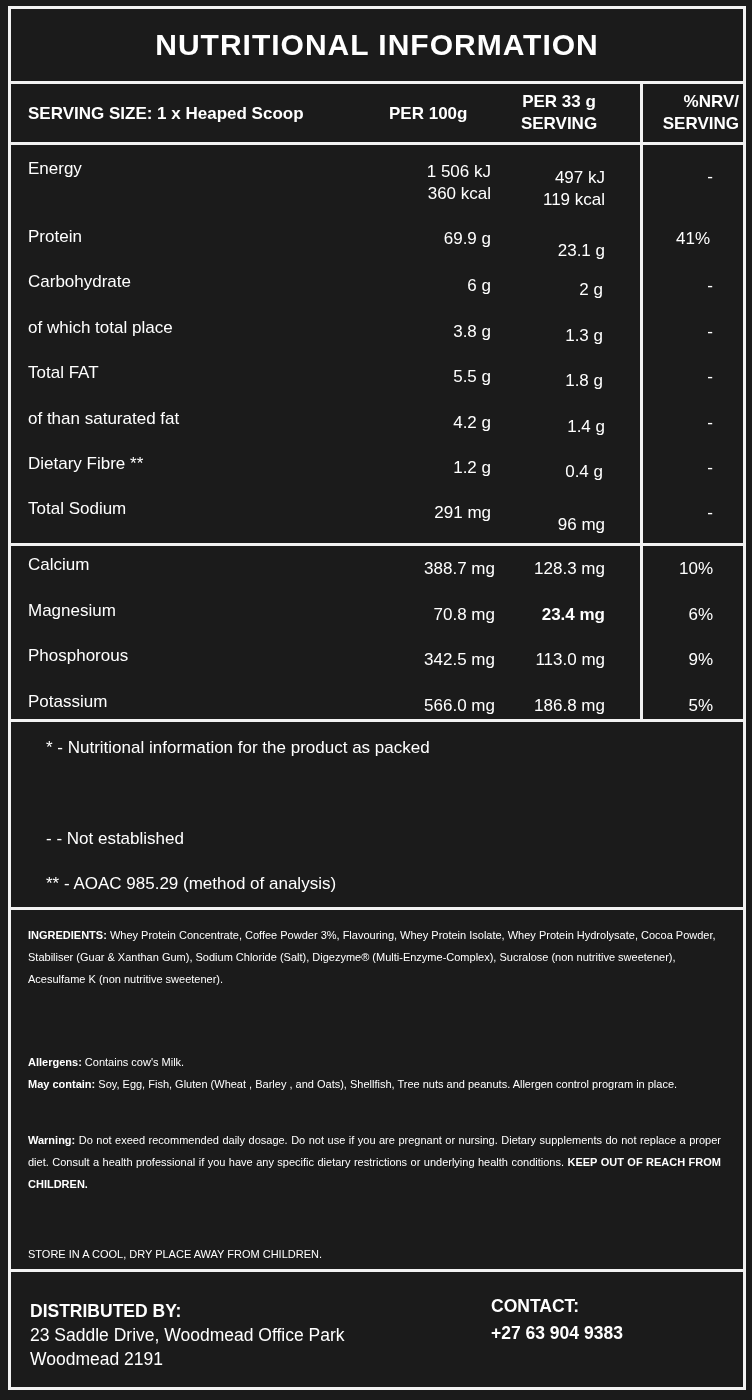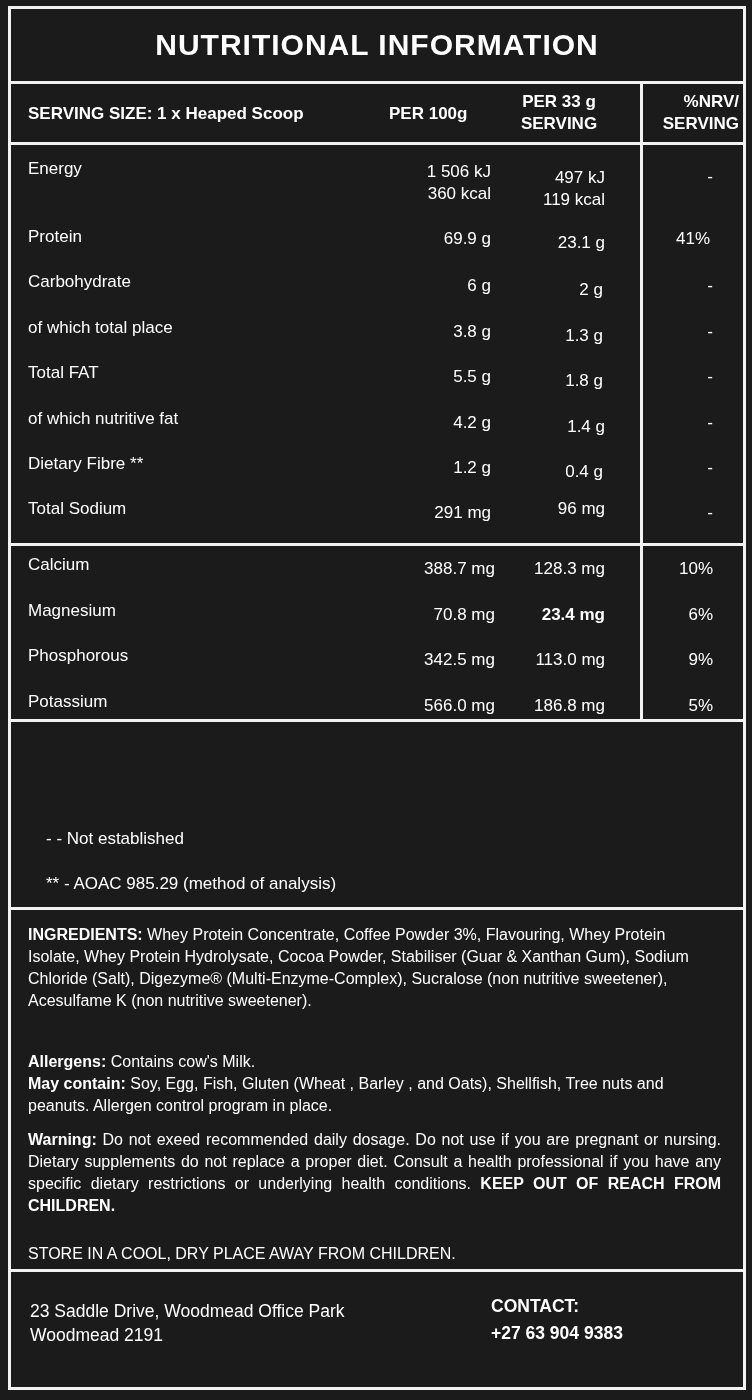--- a/index.html
+++ b/index.html
@@ -34,21 +34,21 @@
   .row .v1 { position: absolute; right: 252px; text-align: right; }
   .row .v2 { position: absolute; right: 138px; text-align: right; }
   .row .v3 { position: absolute; right: 30px; text-align: right; }
   .row .v1 span, .row .v2 span { display: block; }
 
   .foot { font-size: 17px; }
   .foot div { position: absolute; left: 35px; }
 
   .ing {
     position: absolute; left: 17px; right: 22px;
-    font-size: 16px; line-height: 22px;
+    font-size: 11px; line-height: 22px;
   }
   .ing b { font-weight: bold; }
   .justify { text-align: justify; }
 
   .dist { font-size: 17.5px; line-height: 24px; }
   .dist .blk { position: absolute; }
   .dist b { display: block; font-weight: bold; }
   .dist .bold { font-weight: bold; }
 </style>
 </head>
@@ -83,21 +83,21 @@
       </div>
     <div class="v2" style="line-height:22px; top:8px;">
         <span>497 kJ</span>
         <span>119 kcal</span>
       </div>
     <div class="v3" style="top:8px;">-</div>
   </div>
   <div class="row" style="top:218px;">
     <div class="label">Protein</div>
     <div class="v1" style="top:2px;">69.9 g</div>
-    <div class="v2" style="top:6px;text-align:center;">23.1 g</div>
+    <div class="v2" style="top:14px;text-align:center;">23.1 g</div>
     <div class="v3" style="top:2px; right:33px;">41%</div>
   </div>
   <div class="row" style="top:263px;">
     <div class="label">Carbohydrate</div>
     <div class="v1" style="top:4px;">6 g</div>
     <div class="v2" style="top:8px; right:140px;">2 g</div>
     <div class="v3" style="top:4px;">-</div>
   </div>
   <div class="row" style="top:309px;">
     <div class="label">of which total place</div>
@@ -105,35 +105,35 @@
     <div class="v2" style="top:8px; right:140px;">1.3 g</div>
     <div class="v3" style="top:4px;">-</div>
   </div>
   <div class="row" style="top:354px;">
     <div class="label">Total FAT</div>
     <div class="v1" style="top:4px;">5.5 g</div>
     <div class="v2" style="top:8px; right:140px;">1.8 g</div>
     <div class="v3" style="top:4px;">-</div>
   </div>
   <div class="row" style="top:400px;">
-    <div class="label">of which nutritive fat</div>
+    <div class="label">of than saturated fat</div>
     <div class="v1" style="top:4px;">4.2 g</div>
     <div class="v2" style="top:8px;">1.4 g</div>
     <div class="v3" style="top:4px;">-</div>
   </div>
   <div class="row" style="top:445px;">
     <div class="label">Dietary Fibre **</div>
     <div class="v1" style="top:4px;">1.2 g</div>
     <div class="v2" style="top:8px; right:140px;">0.4 g</div>
     <div class="v3" style="top:4px;">-</div>
   </div>
   <div class="row" style="top:490px;">
     <div class="label">Total Sodium</div>
     <div class="v1" style="top:4px;">291 mg</div>
-    <div class="v2" style="top:0;">96 mg</div>
+    <div class="v2" style="top:16px;">96 mg</div>
     <div class="v3" style="top:4px;">-</div>
   </div>
 
   <div class="hline" style="top:534px"></div>
 
   <div class="row" style="top:546px;">
     <div class="label">Calcium</div>
     <div class="v1" style="top:4px; right:248px;">388.7 mg</div>
     <div class="v2" style="top:4px;">128.3 mg</div>
     <div class="v3" style="top:4px;">10%</div>
@@ -153,20 +153,21 @@
   <div class="row" style="top:683px;">
     <div class="label">Potassium</div>
     <div class="v1" style="top:4px; right:248px;">566.0 mg</div>
     <div class="v2" style="top:4px;">186.8 mg</div>
     <div class="v3" style="top:4px;">5%</div>
   </div>
 
   <div class="hline" style="top:710px"></div>
 
   <div class="section foot" style="top:713px; height:186px;">
+    <div style="top:16px;">* - Nutritional information for the product as packed</div>
     <div style="top:107px;">- - Not established</div>
     <div style="top:152px;">** - AOAC 985.29 (method of analysis)</div>
   </div>
 
   <div class="hline" style="top:898px"></div>
 
   <div class="ing" style="top:915px;">
     <b>INGREDIENTS:</b><span> Whey Protein Concentrate, Coffee Powder 3%, Flavouring, Whey Protein Isolate, Whey Protein Hydrolysate, Cocoa Powder, Stabiliser (Guar &amp; Xanthan Gum), Sodium Chloride (Salt), Digezyme® (Multi-Enzyme-Complex), Sucralose (non nutritive sweetener), Acesulfame K (non nutritive sweetener).</span>
   </div>
 
@@ -178,20 +179,21 @@
   <div class="ing justify" style="top:1120px;">
     <b>Warning:</b><span> Do not exeed recommended daily dosage. Do not use if you are pregnant or nursing. Dietary supplements do not replace a proper diet. Consult a health professional if you have any specific dietary restrictions or underlying health conditions. </span><b>KEEP OUT OF REACH FROM CHILDREN.</b>
   </div>
 
   <div class="ing" style="top:1234px;">STORE IN A COOL, DRY PLACE AWAY FROM CHILDREN.</div>
 
   <div class="hline" style="top:1260px"></div>
 
   <div class="section dist" style="top:1263px; height:115px;">
     <div class="blk" style="left:19px; top:27px;">
+      <b>DISTRIBUTED BY:</b>
       <div>23 Saddle Drive, Woodmead Office Park</div>
       <div>Woodmead 2191</div>
     </div>
     <div class="blk" style="left:480px; top:22px;">
       <b>CONTACT:</b>
       <div class="bold" style="margin-top:3px;">+27 63 904 9383</div>
     </div>
   </div>
 
 </div>

